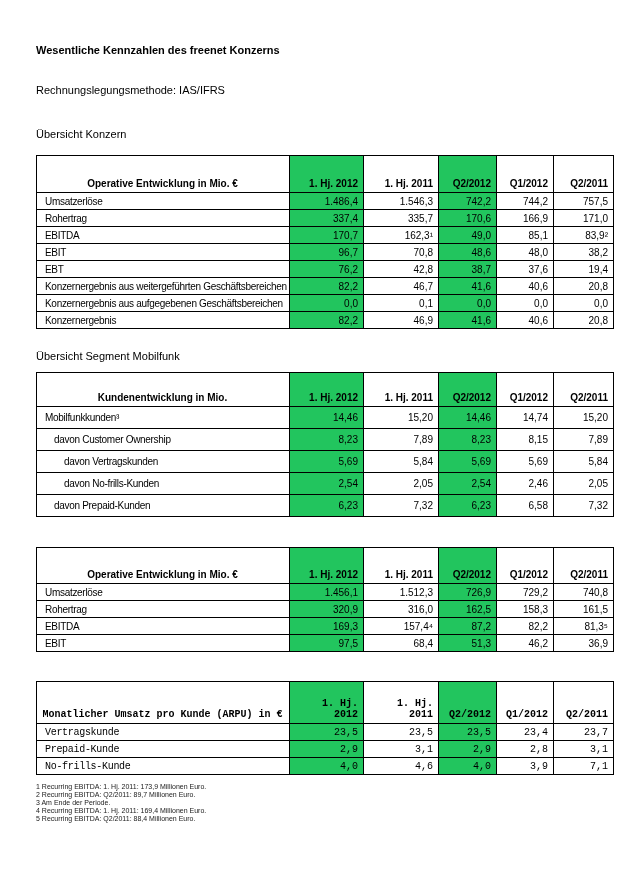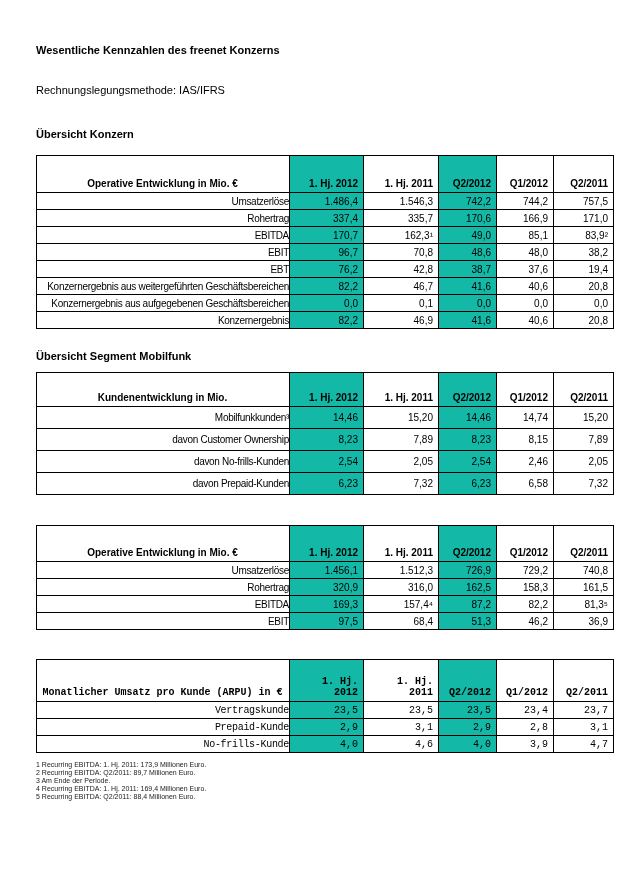--- a/index.html
+++ b/index.html
@@ -7,21 +7,21 @@
   body {
     width:631px; height:891px;
     font-family:"Liberation Sans", sans-serif;
     color:#000;
     overflow:hidden;
   }
   .page { padding-left:36px; padding-right:18px; }
 
   .doc-title   { margin-top:44px; font-size:11px; font-weight:bold; line-height:13px; }
   .doc-subtitle{ margin-top:27px; font-size:11px; line-height:13px; }
-  .section-heading { font-size:11px; font-weight:bold; line-height:13px; }
+  .section-heading { font-size:11px; font-weight:normal; line-height:13px; }
   #heading-konzern   { margin-top:31px; }
   #heading-mobilfunk { margin-top:21px; }
 
   table.kpi {
     border-collapse:collapse;
     table-layout:fixed;
     width:577px;
     font-size:10px;
   }
   #table-0 { margin-top:14px; }
@@ -38,27 +38,27 @@
 
   .kpi th, .kpi td { border:1px solid #000; }
   .kpi th {
     font-weight:bold;
     vertical-align:bottom;
     padding:2px 5px 3px 4px;
   }
   .kpi th.lbl { text-align:center; }
   .kpi th.num { text-align:right; }
   .kpi td.lbl {
-    text-align:right;
+    text-align:left;
     white-space:nowrap;
     overflow:hidden;
     letter-spacing:-0.3px;
   }
   .kpi td.num { text-align:right; padding-right:5px; }
-  .hl { background:#14b8a6; }
+  .hl { background:#22c55e; }
 
   
   #table-0 th { height:37px; } #table-0 td { height:17px; }
   #table-1 th { height:34px; } #table-1 td { height:22px; }
   #table-2 th { height:36px; } #table-2 td { height:17px; }
   #table-3 th { height:42px; } #table-3 td { height:17px; }
 
   .ind-1 { padding-left:8px; }
   .ind-2 { padding-left:17px; }
   .ind-3 { padding-left:27px; }
@@ -194,20 +194,28 @@
         </tr>
         <tr>
           <td class="lbl ind-2">davon Customer Ownership</td>
           <td class="num hl">8,23</td>
           <td class="num">7,89</td>
           <td class="num hl">8,23</td>
           <td class="num">8,15</td>
           <td class="num">7,89</td>
         </tr>
         <tr>
+          <td class="lbl ind-3">davon Vertragskunden</td>
+          <td class="num hl">5,69</td>
+          <td class="num">5,84</td>
+          <td class="num hl">5,69</td>
+          <td class="num">5,69</td>
+          <td class="num">5,84</td>
+        </tr>
+        <tr>
           <td class="lbl ind-3">davon No-frills-Kunden</td>
           <td class="num hl">2,54</td>
           <td class="num">2,05</td>
           <td class="num hl">2,54</td>
           <td class="num">2,46</td>
           <td class="num">2,05</td>
         </tr>
         <tr>
           <td class="lbl ind-2">davon Prepaid-Kunden</td>
           <td class="num hl">6,23</td>
@@ -309,21 +317,21 @@
           <td class="num hl">2,9</td>
           <td class="num">2,8</td>
           <td class="num">3,1</td>
         </tr>
         <tr>
           <td class="lbl ind-1">No-frills-Kunde</td>
           <td class="num hl">4,0</td>
           <td class="num">4,6</td>
           <td class="num hl">4,0</td>
           <td class="num">3,9</td>
-          <td class="num">4,7</td>
+          <td class="num">7,1</td>
         </tr>
       </tbody>
   </table>
 
   <div class="footnotes">
     <div>1 Recurring EBITDA: 1. Hj. 2011: 173,9 Millionen Euro.</div>
     <div>2 Recurring EBITDA: Q2/2011: 89,7 Millionen Euro.</div>
     <div>3 Am Ende der Periode.</div>
     <div>4 Recurring EBITDA: 1. Hj. 2011: 169,4 Millionen Euro.</div>
     <div>5 Recurring EBITDA: Q2/2011: 88,4 Millionen Euro.</div>

